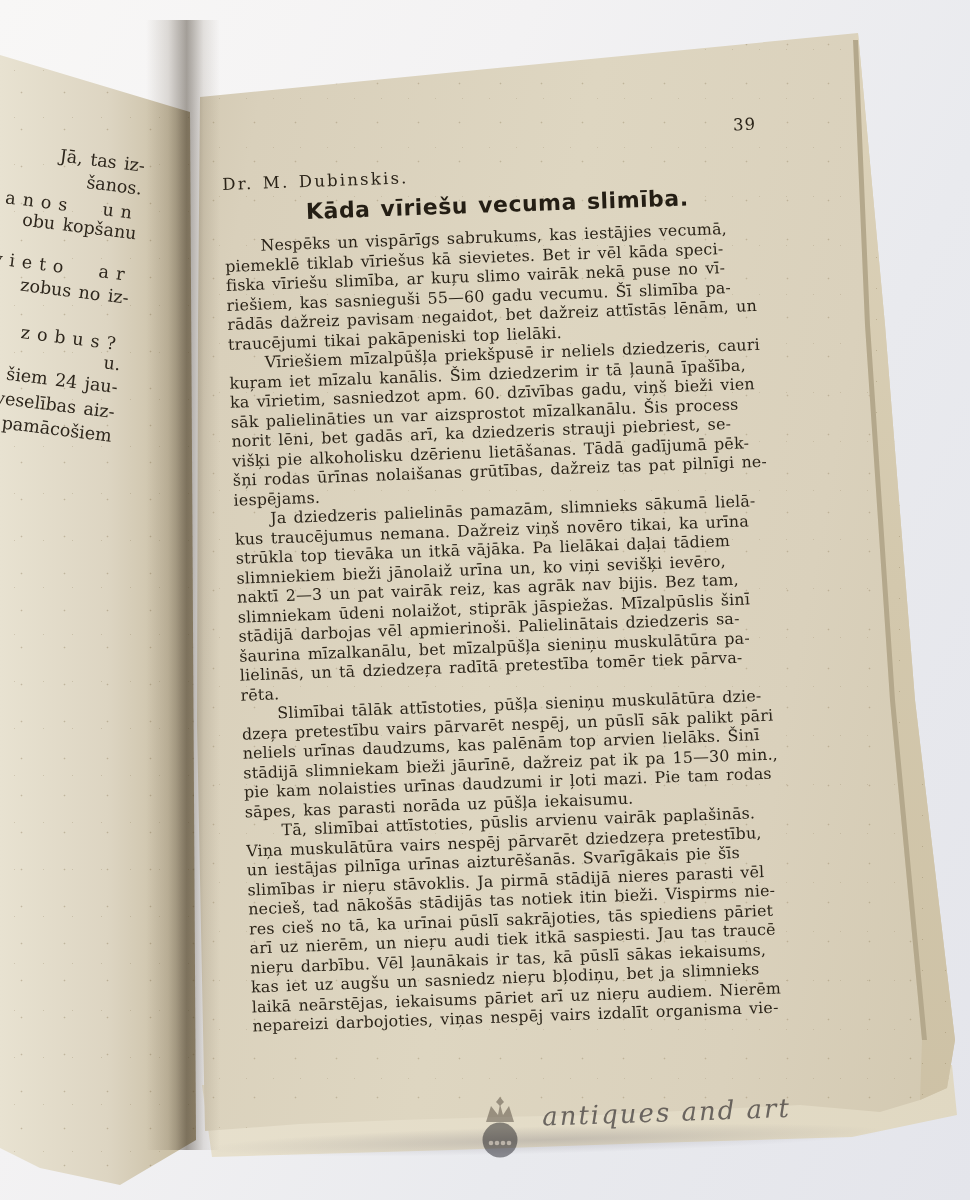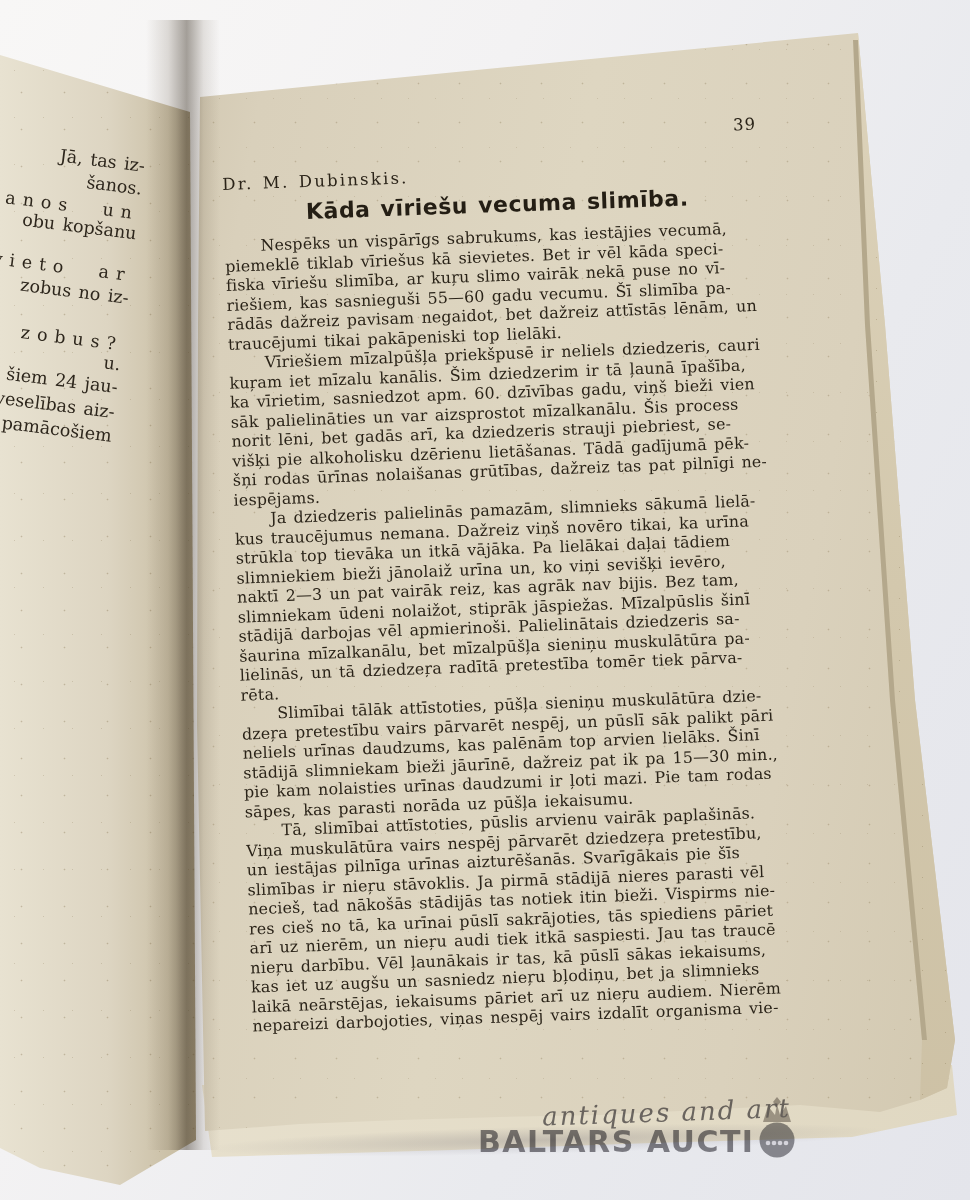--- a/index.html
+++ b/index.html
@@ -187,21 +187,20 @@
   </div>
 
   <div class="fore-edge"></div>
   <div class="fore-seam"></div>
   <div class="gutter"></div>
   <div class="book-shadow"></div>
 
   <div class="watermark">
     <span class="wm-script">antiques and art</span>
     <span class="wm-caps">
-      <span>BALTARS AUCTI</span>
         <svg class="orb" viewBox="0 0 42 64" xmlns="http://www.w3.org/2000/svg">
         <path d="M21 1 l4 5 -4 4 -4 -4 z" fill="#a6a29e" opacity="0.9"></path>
         <path d="M7 26 L12 10 L19 19 L21 8 L24 19 L30 10 L35 26 Z" fill="#a6a29e" opacity="0.9"></path>
         <circle cx="21" cy="44" r="17.5" fill="#8a8a8e" opacity="0.92"></circle>
         <circle cx="12" cy="47" r="2.3" fill="#edebee"></circle>
         <circle cx="18" cy="47" r="2.3" fill="#edebee"></circle>
         <circle cx="24" cy="47" r="2.3" fill="#edebee"></circle>
         <circle cx="30" cy="47" r="2.3" fill="#edebee"></circle>
       </svg>
     </span>

